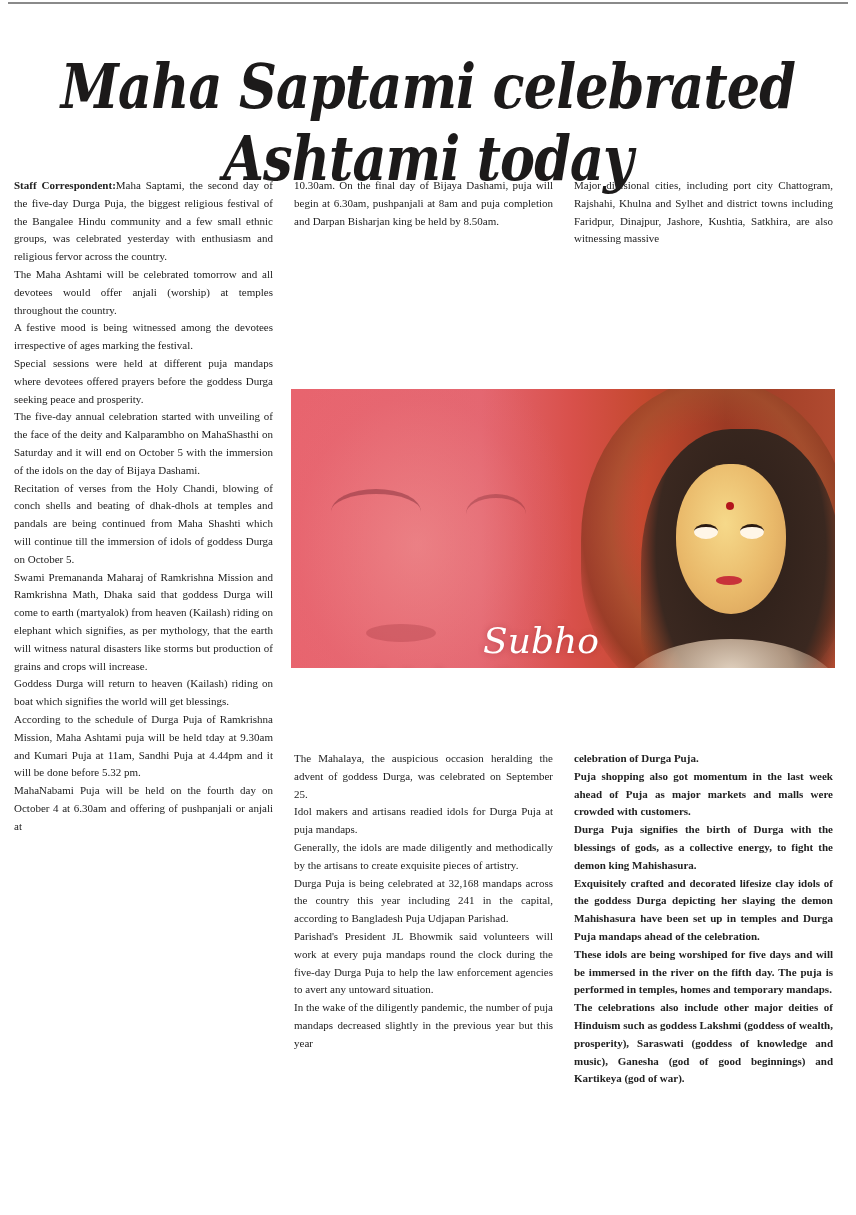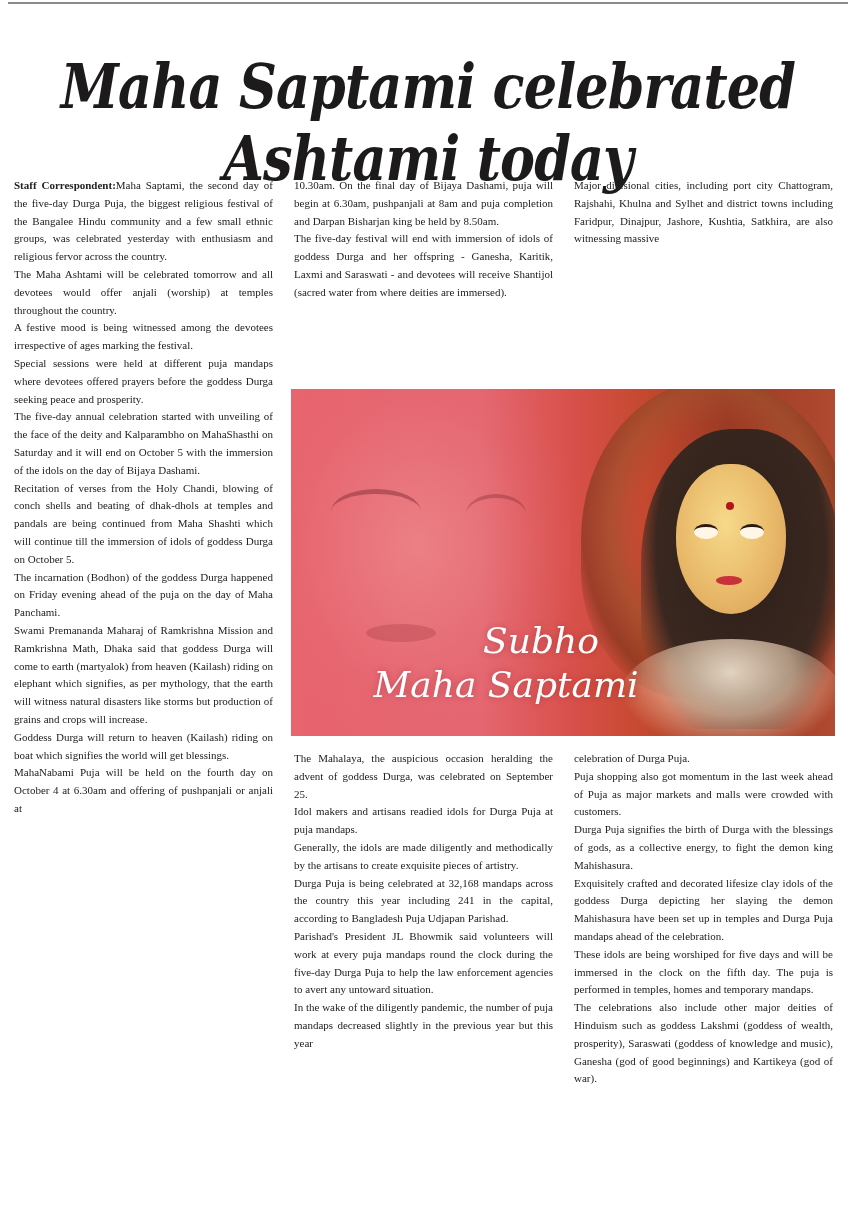--- a/index.html
+++ b/index.html
@@ -15,23 +15,23 @@
     position: absolute; width: 259px;
     font-family: "Liberation Serif", serif; font-size: 11px; line-height: 17.8px;
     text-align: justify; color: #222;
   }
   .col p { margin: 0; }
   .byline { font-weight: bold; }
   #col1 { left: 14px; top: 177px; }
   #col2a { left: 294px; top: 177px; }
   #col3a { left: 574px; top: 177px; }
   #col2b { left: 294px; top: 750px; }
-  #col3b { left: 574px; top: 750px; }
+  #col3b { left: 574px; top: 750px; font-weight: bold; }
   .photo {
-    position: absolute; left: 291px; top: 389px; width: 544px; height: 347px; overflow: hidden;
+    position: absolute; left: 291px; top: 389px; width: 544px; height: 279px; overflow: hidden;
     background: linear-gradient(90deg, #e8646e 0%, #e46670 35%, #d8504a 52%, #c4492f 65%, #9c3a24 80%, #b04a30 100%);
   }
   .ghost-face {
     position: absolute; left: 0; top: 0; width: 280px; height: 347px;
     background: radial-gradient(ellipse at 45% 45%, rgba(240,150,150,0.55) 0%, rgba(230,110,120,0.2) 55%, rgba(230,100,110,0) 75%);
   }
   .ghost-eye { position: absolute; left: 40px; top: 100px; width: 90px; height: 40px; border-radius: 50%; border-top: 5px solid rgba(120,40,50,0.45); }
   .ghost-eye2 { position: absolute; left: 175px; top: 105px; width: 60px; height: 36px; border-radius: 50%; border-top: 4px solid rgba(120,40,50,0.35); }
   .ghost-lips { position: absolute; left: 75px; top: 235px; width: 70px; height: 18px; border-radius: 50%; background: rgba(170,60,70,0.35); }
   .halo {
@@ -71,29 +71,28 @@
   <span>Ashtami today</span>
 </h1>
 
 <div class="col" id="col1">
   <p><span class="byline">Staff Correspondent:</span><span>Maha Saptami, the second day of the five-day Durga Puja, the biggest religious festival of the Bangalee Hindu community and a few small ethnic groups, was celebrated yesterday with enthusiasm and religious fervor across the country.</span></p>
   <p>The Maha Ashtami will be celebrated tomorrow and all devotees would offer anjali (worship) at temples throughout the country.</p>
   <p>A festive mood is being witnessed among the devotees irrespective of ages marking the festival.</p>
   <p>Special sessions were held at different puja mandaps where devotees offered prayers before the goddess Durga seeking peace and prosperity.</p>
   <p>The five-day annual celebration started with unveiling of the face of the deity and Kalparambho on MahaShasthi on Saturday and it will end on October 5 with the immersion of the idols on the day of Bijaya Dashami.</p>
   <p>Recitation of verses from the Holy Chandi, blowing of conch shells and beating of dhak-dhols at temples and pandals are being continued from Maha Shashti which will continue till the immersion of idols of goddess Durga on October 5.</p>
-  <p>The incarnation (Bodhon) of the goddess Durga happened on Friday evening ahead of the puja on the day of Maha Panchami.</p>
   <p>Swami Premananda Maharaj of Ramkrishna Mission and Ramkrishna Math, Dhaka said that goddess Durga will come to earth (martyalok) from heaven (Kailash) riding on elephant which signifies, as per mythology, that the earth will witness natural disasters like storms but production of grains and crops will increase.</p>
   <p>Goddess Durga will return to heaven (Kailash) riding on boat which signifies the world will get blessings.</p>
+  <p>According to the schedule of Durga Puja of Ramkrishna Mission, Maha Ashtami puja will be held tday at 9.30am and Kumari Puja at 11am, Sandhi Puja at 4.44pm and it will be done before 5.32 pm.</p>
   <p>MahaNabami Puja will be held on the fourth day on October 4 at 6.30am and offering of pushpanjali or anjali at</p>
 </div>
 
 <div class="col" id="col2a">
   <p>10.30am. On the final day of Bijaya Dashami, puja will begin at 6.30am, pushpanjali at 8am and puja completion and Darpan Bisharjan king be held by 8.50am.</p>
-  <p>The five-day festival will end with immersion of idols of goddess Durga and her offspring - Ganesha, Karitik, Laxmi and Saraswati - and devotees will receive Shantijol (sacred water from where deities are immersed).</p>
 </div>
 
 <div class="col" id="col3a">
   <p>Major divisional cities, including port city Chattogram, Rajshahi, Khulna and Sylhet and district towns including Faridpur, Dinajpur, Jashore, Kushtia, Satkhira, are also witnessing massive</p>
 </div>
 
 <div class="photo">
   <div class="ghost-face">
     <div class="ghost-eye"></div>
     <div class="ghost-eye2"></div>
@@ -121,15 +120,15 @@
   <p>Durga Puja is being celebrated at 32,168 mandaps across the country this year including 241 in the capital, according to Bangladesh Puja Udjapan Parishad.</p>
   <p>Parishad's President JL Bhowmik said volunteers will work at every puja mandaps round the clock during the five-day Durga Puja to help the law enforcement agencies to avert any untoward situation.</p>
   <p>In the wake of the diligently pandemic, the number of puja mandaps decreased slightly in the previous year but this year</p>
 </div>
 
 <div class="col" id="col3b">
   <p>celebration of Durga Puja.</p>
   <p>Puja shopping also got momentum in the last week ahead of Puja as major markets and malls were crowded with customers.</p>
   <p>Durga Puja signifies the birth of Durga with the blessings of gods, as a collective energy, to fight the demon king Mahishasura.</p>
   <p>Exquisitely crafted and decorated lifesize clay idols of the goddess Durga depicting her slaying the demon Mahishasura have been set up in temples and Durga Puja mandaps ahead of the celebration.</p>
-  <p>These idols are being worshiped for five days and will be immersed in the clock on the fifth day. The puja is performed in temples, homes and temporary mandaps.</p>
+  <p>These idols are being worshiped for five days and will be immersed in the river on the fifth day. The puja is performed in temples, homes and temporary mandaps.</p>
   <p>The celebrations also include other major deities of Hinduism such as goddess Lakshmi (goddess of wealth, prosperity), Saraswati (goddess of knowledge and music), Ganesha (god of good beginnings) and Kartikeya (god of war).</p>
 </div>
 
 </body></html>

